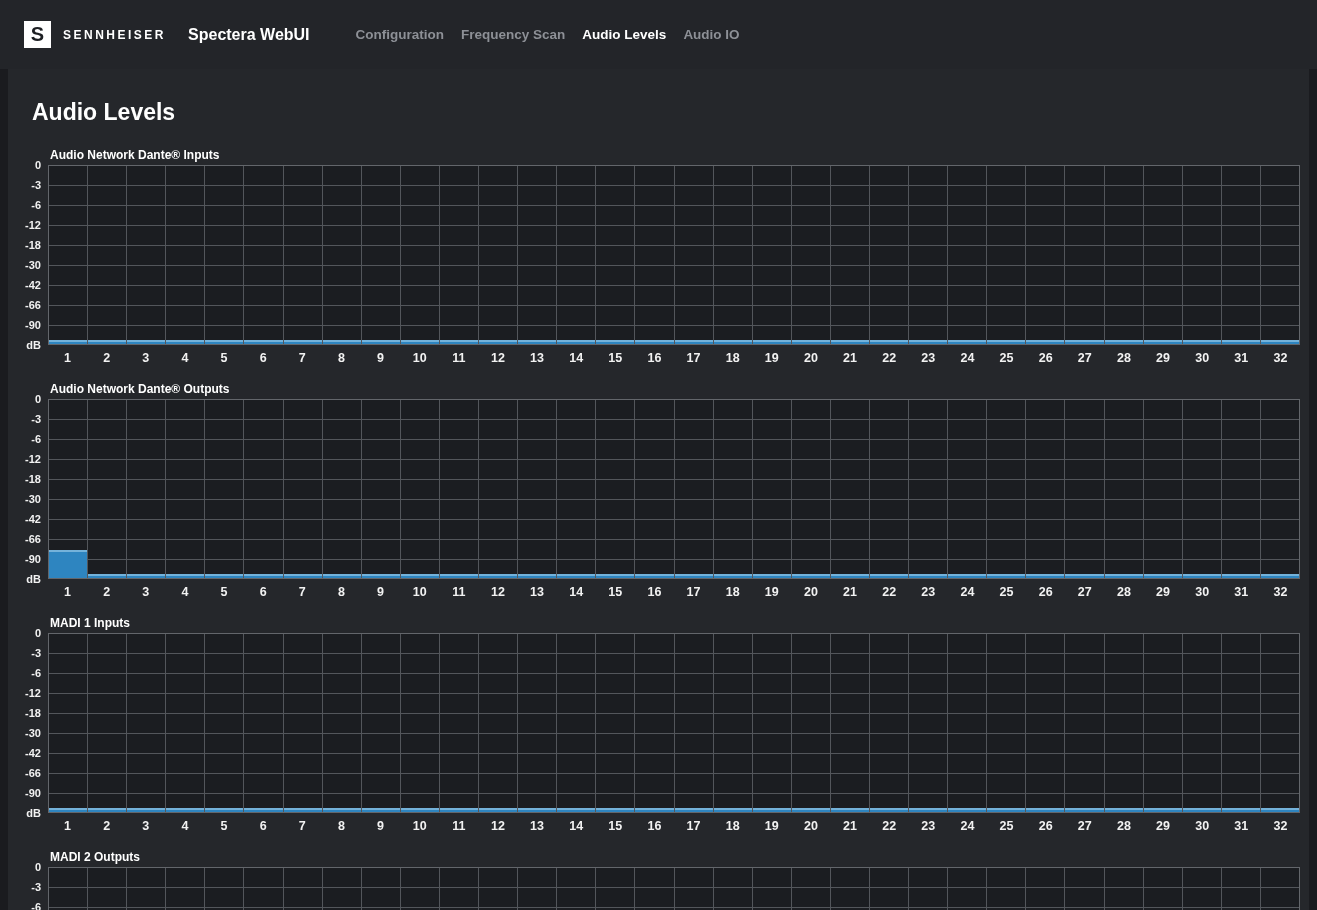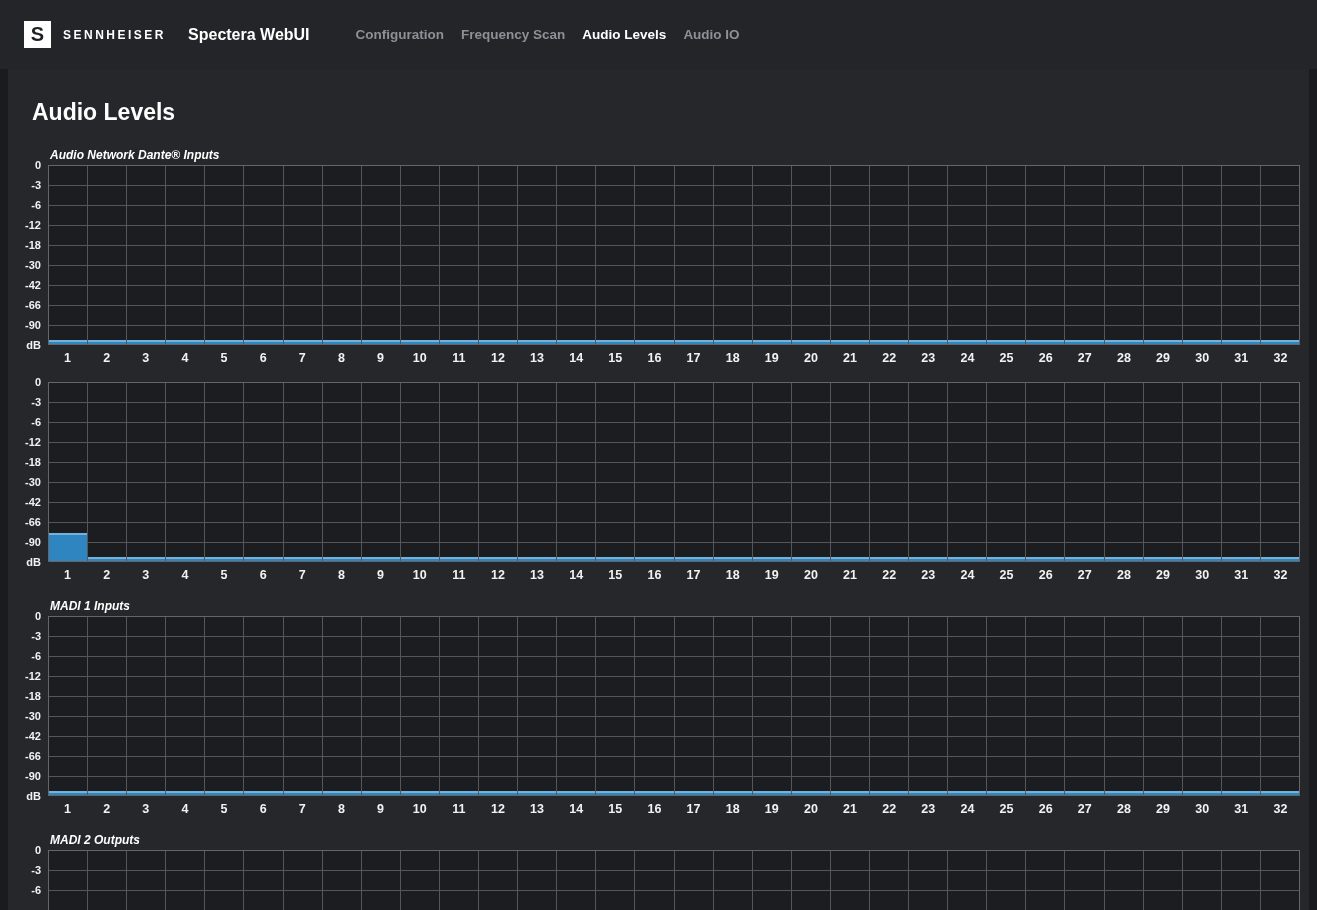--- a/index.html
+++ b/index.html
@@ -36,21 +36,21 @@
   }
   .nav-item.active { color: #ffffff; }
 
   
   .panel { margin: 0 8px; background: #25272b; min-height: 842px; }
   .page-title { margin: 0; padding: 30px 24px 12px; font-size: 23px; font-weight: bold; }
   .charts { padding-top: 10px; }
 
   
   .chart-section { margin-bottom: 17px; padding-right: 9px; }
-  .chart-title { margin: 0 0 3px 42px; font-size: 12px; font-weight: bold; line-height: 14px; font-style: italic; }
+  .chart-title { margin: 0 0 3px 42px; font-size: 12px; font-weight: bold; line-height: 14px; }
   .chart-row { display: flex; }
   .y-labels { width: 40px; flex: none; position: relative; }
   .y-tick {
     position: absolute; right: 7px; transform: translateY(-50%);
     font-size: 11px; font-weight: bold; line-height: 1; color: #f2f2f2;
   }
   .plot {
     flex: 1; height: 180px; position: relative; display: flex;
     background-color: #1b1d21;
     background-image: repeating-linear-gradient(
@@ -230,20 +230,21 @@
           <span class="x-tick">26</span>
           <span class="x-tick">27</span>
           <span class="x-tick">28</span>
           <span class="x-tick">29</span>
           <span class="x-tick">30</span>
           <span class="x-tick">31</span>
           <span class="x-tick">32</span>
         </div>
       </section>
       <section class="chart-section">
+        <div class="chart-title">Audio Network Dante® Outputs</div>
         <div class="chart-row">
           <div class="y-labels">
             <span class="y-tick" style="top: 0px;">0</span>
             <span class="y-tick" style="top: 20px;">-3</span>
             <span class="y-tick" style="top: 40px;">-6</span>
             <span class="y-tick" style="top: 60px;">-12</span>
             <span class="y-tick" style="top: 80px;">-18</span>
             <span class="y-tick" style="top: 100px;">-30</span>
             <span class="y-tick" style="top: 120px;">-42</span>
             <span class="y-tick" style="top: 140px;">-66</span>

